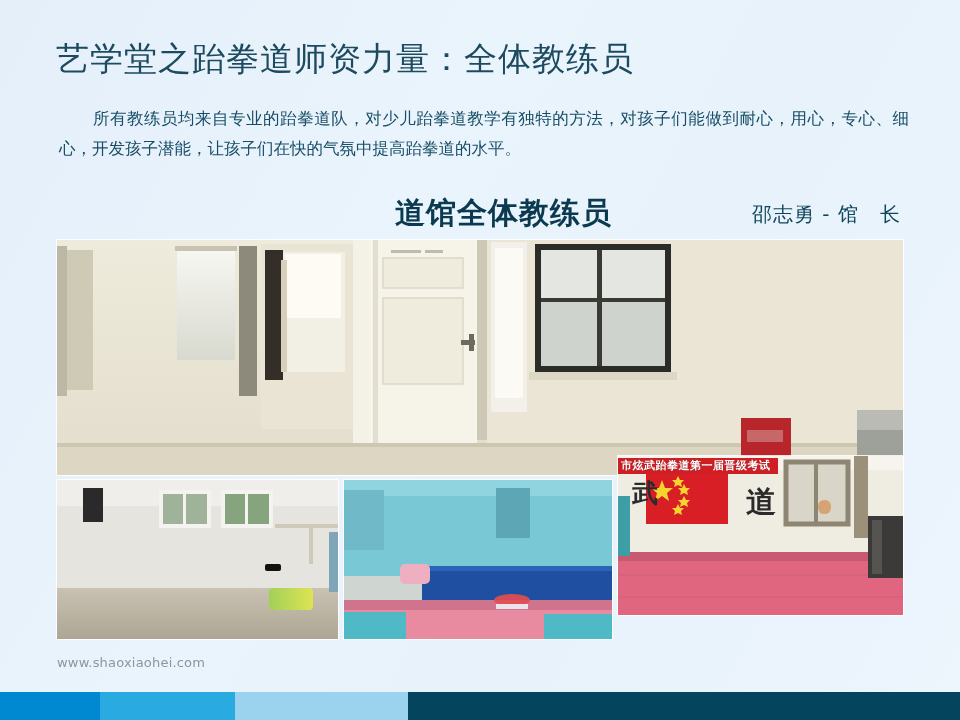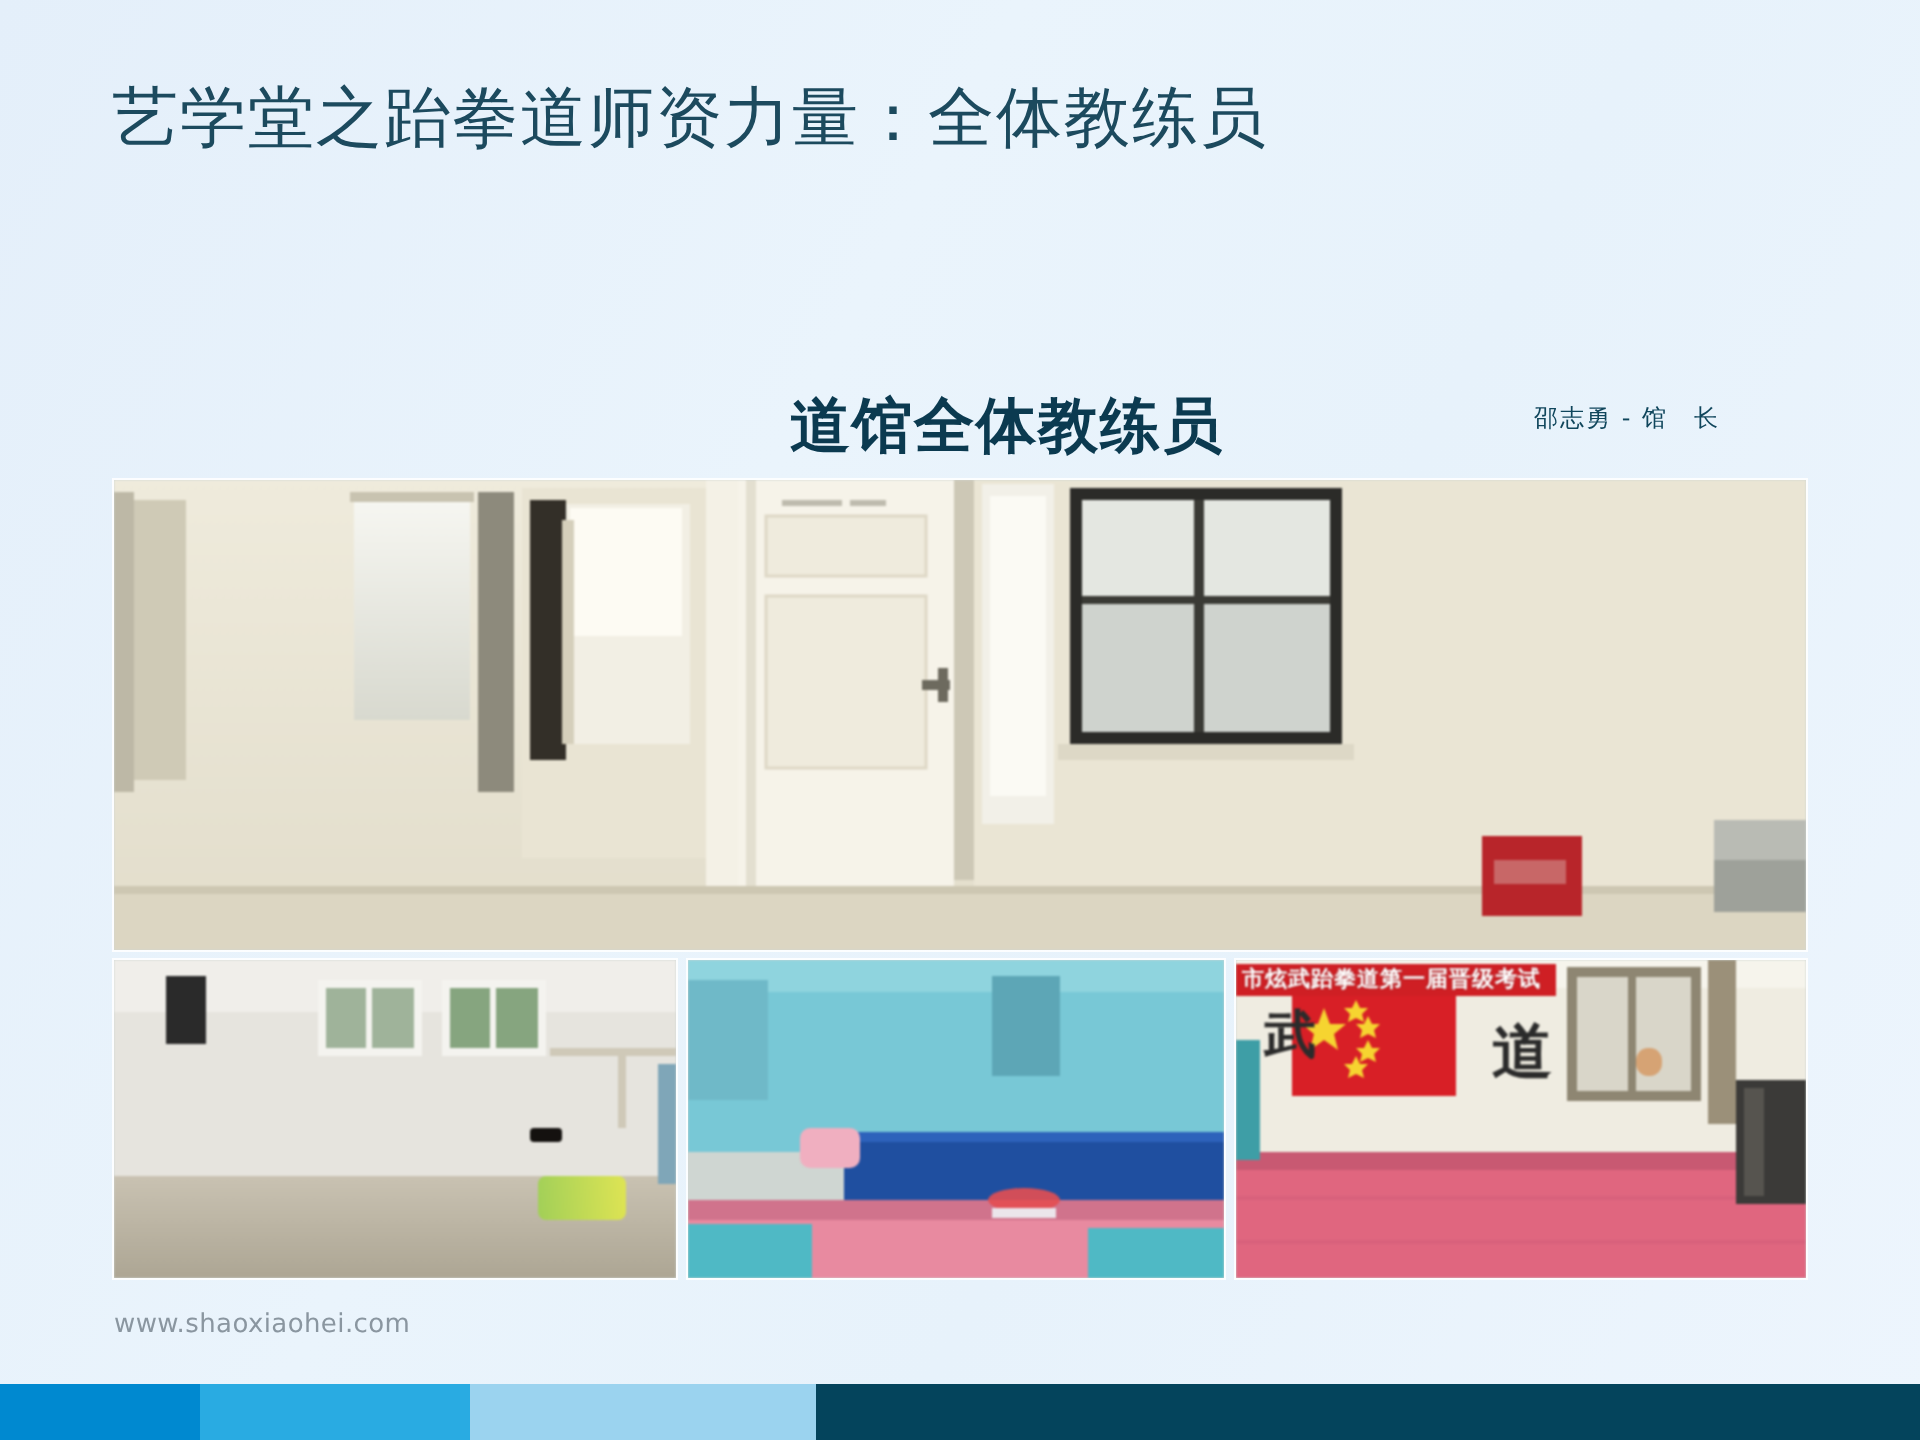--- a/index.html
+++ b/index.html
@@ -53,37 +53,36 @@
     font-weight: bold;
     color: #0b3a50;
     letter-spacing: 1px;
     white-space: nowrap;
     margin-left: 44px;
   }
   #section-byline {
     position: absolute;
     left: 752px;
     top: 201px;
-    font-size: 12px;
+    font-size: 20px;
     color: #10465c;
     letter-spacing: 1px;
     white-space: nowrap;
-    margin-left: 15px;
   }
   
   .photo {
     position: absolute;
     overflow: hidden;
     background: #cfd6d2;
     box-shadow: 0 0 0 1px rgba(255,255,255,0.85);
   }
   #photo-main  { left: 57px;  top: 240px; width: 846px; height: 235px; }
   #photo-left  { left: 57px;  top: 480px; width: 281px; height: 159px; }
   #photo-mid   { left: 344px; top: 480px; width: 268px; height: 159px; }
-  #photo-right { left: 618px; top: 480px; width: 285px; height: 159px; }
+  #photo-right { left: 618px; top: 456px; width: 285px; height: 159px; }
 
   .photo-canvas { position: absolute; inset: 0; }
   .blur { filter: blur(0.4px); }
 
   
   .fig { position: absolute; }
   .belt-black {
     position: absolute;
     background: #14110f;
     border-radius: 2px;
@@ -132,20 +131,21 @@
   .seg3 { width: 173px; }
   .seg4 { flex: 1; }
 </style>
 </head>
 <body>
 
 <div id="slide">
 
   <div id="slide-title">艺学堂之跆拳道师资力量：全体教练员</div>
 
+  <div id="body-paragraph">所有教练员均来自专业的跆拳道队，对少儿跆拳道教学有独特的方法，对孩子们能做到耐心，用心，专心、细心，开发孩子潜能，让孩子们在快的气氛中提高跆拳道的水平。</div>
 
   <div id="section-heading">道馆全体教练员</div>
   <div id="section-byline">邵志勇 - 馆　长</div>
 
   <div class="photo" id="photo-main">
     <div class="photo-canvas blur">
       
       <svg width="846" height="235" viewBox="0 0 846 235" preserveAspectRatio="none">
         <defs>
           <linearGradient id="wallG" x1="0" y1="0" x2="0" y2="1">

